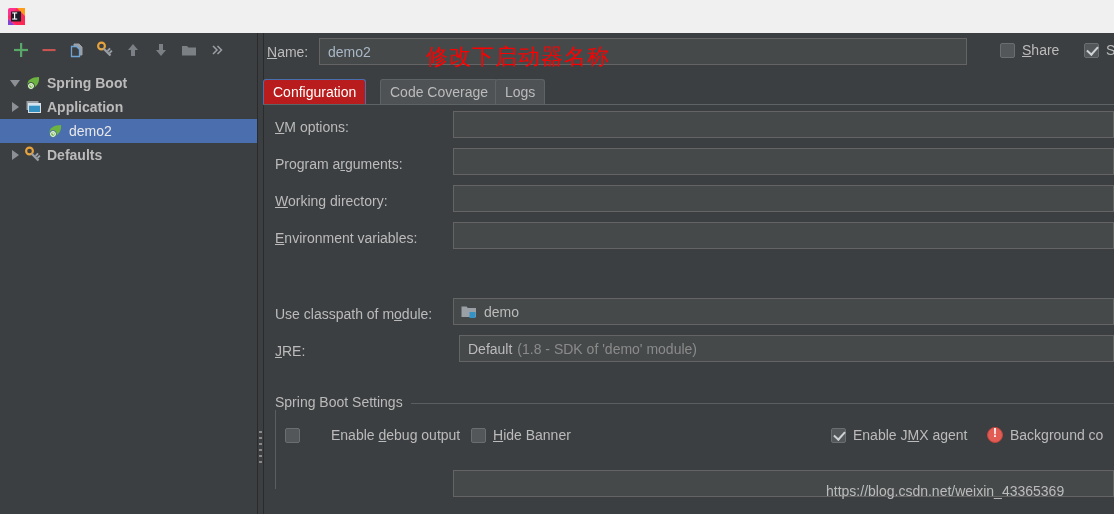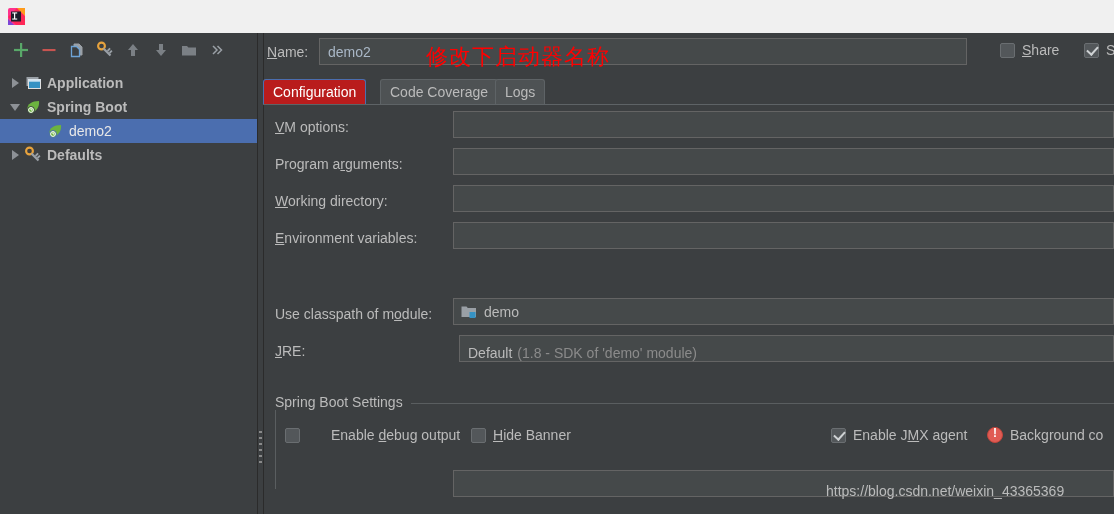--- a/index.html
+++ b/index.html
@@ -258,21 +258,21 @@
     display: flex; align-items: center;
     padding-left: 7px;
   }
   .cp-text { font-size: 14px; color: #bbbbbb; margin-left: 7px; text-align: center; }
   .jre-field {
     position: absolute; left: 196px; top: 0;
     width: 655px; height: 27px;
     background: #45494a;
     border: 1px solid #646464;
     box-sizing: border-box;
-    display: flex; align-items: flex-end;
+    display: flex; align-items: center;
     padding-left: 8px;
   }
   .jre-main { font-size: 14px; color: #bbbbbb; }
   .jre-sub  { font-size: 14px; color: #8b8b8b; margin-left: 5px; }
 
   
   .mod-icon { width: 16px; height: 14px; position: relative; flex: none; }
   .group-title {
     position: absolute; left: 12px; top: 0;
     font-size: 14px; color: #bbbbbb;
@@ -397,45 +397,45 @@
           <svg width="18" height="18" viewBox="0 0 18 18">
             <path d="M5 5 L9 9 L5 13 M9.5 5 L13.5 9 L9.5 13" fill="none" stroke="#9aa0a6" stroke-width="1.5"></path>
           </svg>
         </div>
       </div>
 
       <div class="tree">
 
         <div class="tree-row">
           <span class="tree-toggle">
-              <i class="tri tri-right"></i>
-            </span>
-          <span class="tree-icon">
-            <svg width="18" height="18" viewBox="0 0 18 18">
-              <rect x="2.5" y="3" width="12" height="9" fill="#9aa0a6"></rect>
-              <rect x="4.5" y="5.5" width="12" height="9" fill="#3592c4" stroke="#e0e0e0" stroke-width="1"></rect>
-              <rect x="4.5" y="5.5" width="12" height="2.2" fill="#cfe4f2"></rect>
-            </svg>
-          </span>
-          <span class="tree-label">Application</span>
-        </div>
-
-        <div class="tree-row">
-          <span class="tree-toggle">
               <i class="tri tri-down"></i>
             </span>
           <span class="tree-icon">
             <svg width="18" height="18" viewBox="0 0 18 18">
               <path d="M15 3 C8 3 3 6 3.5 11 C4 14 7 15 10 13.5 C14 11.5 15.5 7 15 3 Z" fill="#6cb33f"></path>
               <circle cx="7" cy="12" r="3.4" fill="#6cb33f" stroke="#3c3f41" stroke-width="1"></circle>
               <circle cx="7" cy="12" r="2.4" fill="none" stroke="#ffffff" stroke-width="1"></circle>
               <path d="M7 10.3 V12 H8.4" stroke="#ffffff" stroke-width="1" fill="none"></path>
             </svg>
           </span>
           <span class="tree-label">Spring Boot</span>
+        </div>
+
+        <div class="tree-row">
+          <span class="tree-toggle">
+              <i class="tri tri-right"></i>
+            </span>
+          <span class="tree-icon">
+            <svg width="18" height="18" viewBox="0 0 18 18">
+              <rect x="2.5" y="3" width="12" height="9" fill="#9aa0a6"></rect>
+              <rect x="4.5" y="5.5" width="12" height="9" fill="#3592c4" stroke="#e0e0e0" stroke-width="1"></rect>
+              <rect x="4.5" y="5.5" width="12" height="2.2" fill="#cfe4f2"></rect>
+            </svg>
+          </span>
+          <span class="tree-label">Application</span>
         </div>
 
         <div class="tree-row indent selected">
           <span class="tree-icon">
             <svg width="18" height="18" viewBox="0 0 18 18">
               <path d="M15 3 C8 3 3 6 3.5 11 C4 14 7 15 10 13.5 C14 11.5 15.5 7 15 3 Z" fill="#6cb33f"></path>
               <circle cx="7" cy="12" r="3.4" fill="#6cb33f" stroke="#4b6eaf" stroke-width="1"></circle>
               <circle cx="7" cy="12" r="2.4" fill="none" stroke="#ffffff" stroke-width="1"></circle>
               <path d="M7 10.3 V12 H8.4" stroke="#ffffff" stroke-width="1" fill="none"></path>
             </svg>

